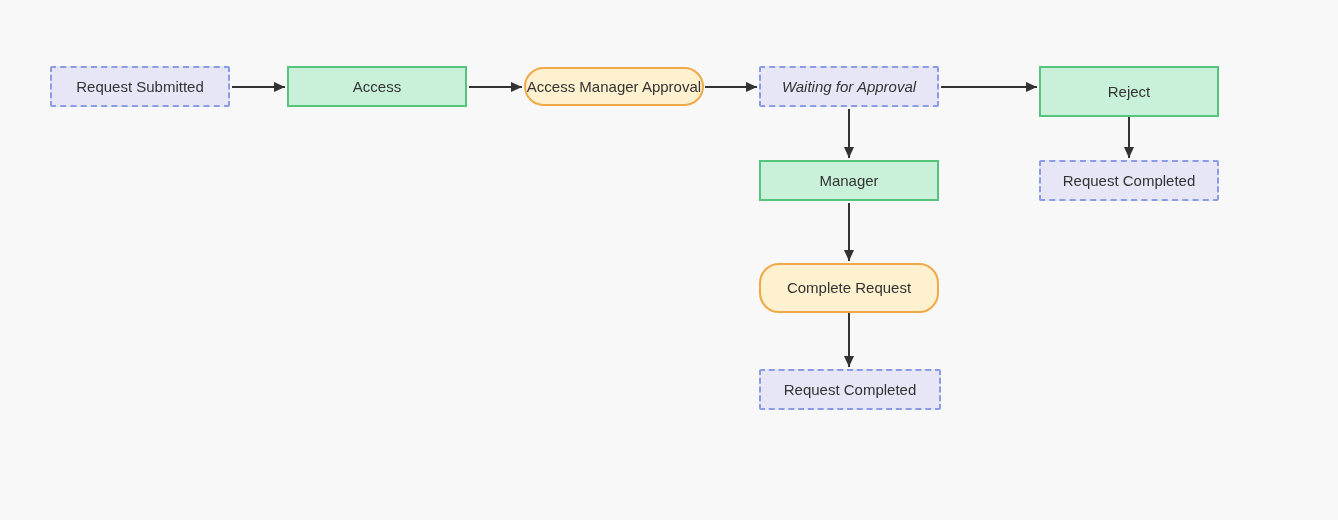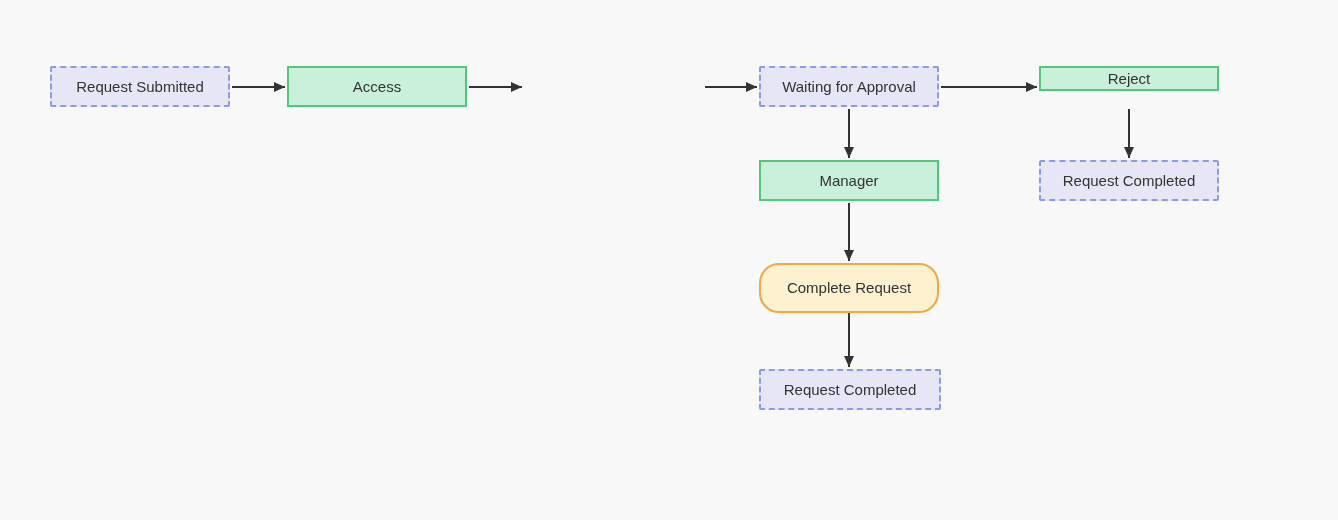--- a/index.html
+++ b/index.html
@@ -75,26 +75,29 @@
   </svg>
 
   <div class="node state" style="left:50px;  top:66px;  width:180px; height:41px;">
     <span>Request Submitted</span>
   </div>
 
   <div class="node action" style="left:287px; top:66px;  width:180px; height:41px;">
     <span>Access</span>
   </div>
 
+  <div class="node event" style="left:524px; top:67px;  width:180px; height:39px;">
+    <span>Access Manager Approval</span>
+  </div>
 
-  <div class="node state" style="left:759px; top:66px;  width:180px; height:41px;">
+  <div class="node state" style="left:759px; top:66px;  width:180px; height:41px;font-style:italic;">
     <span>Waiting for Approval</span>
   </div>
 
-  <div class="node action" style="left:1039px;top:66px;  width:180px; height:25px;">
+  <div class="node action" style="left:1039px;top:66px;  width:180px; height:51px;">
     <span>Reject</span>
   </div>
 
   <div class="node state" style="left:1039px;top:160px; width:180px; height:41px;">
     <span>Request Completed</span>
   </div>
 
   <div class="node action" style="left:759px; top:160px; width:180px; height:41px;">
     <span>Manager</span>
   </div>

